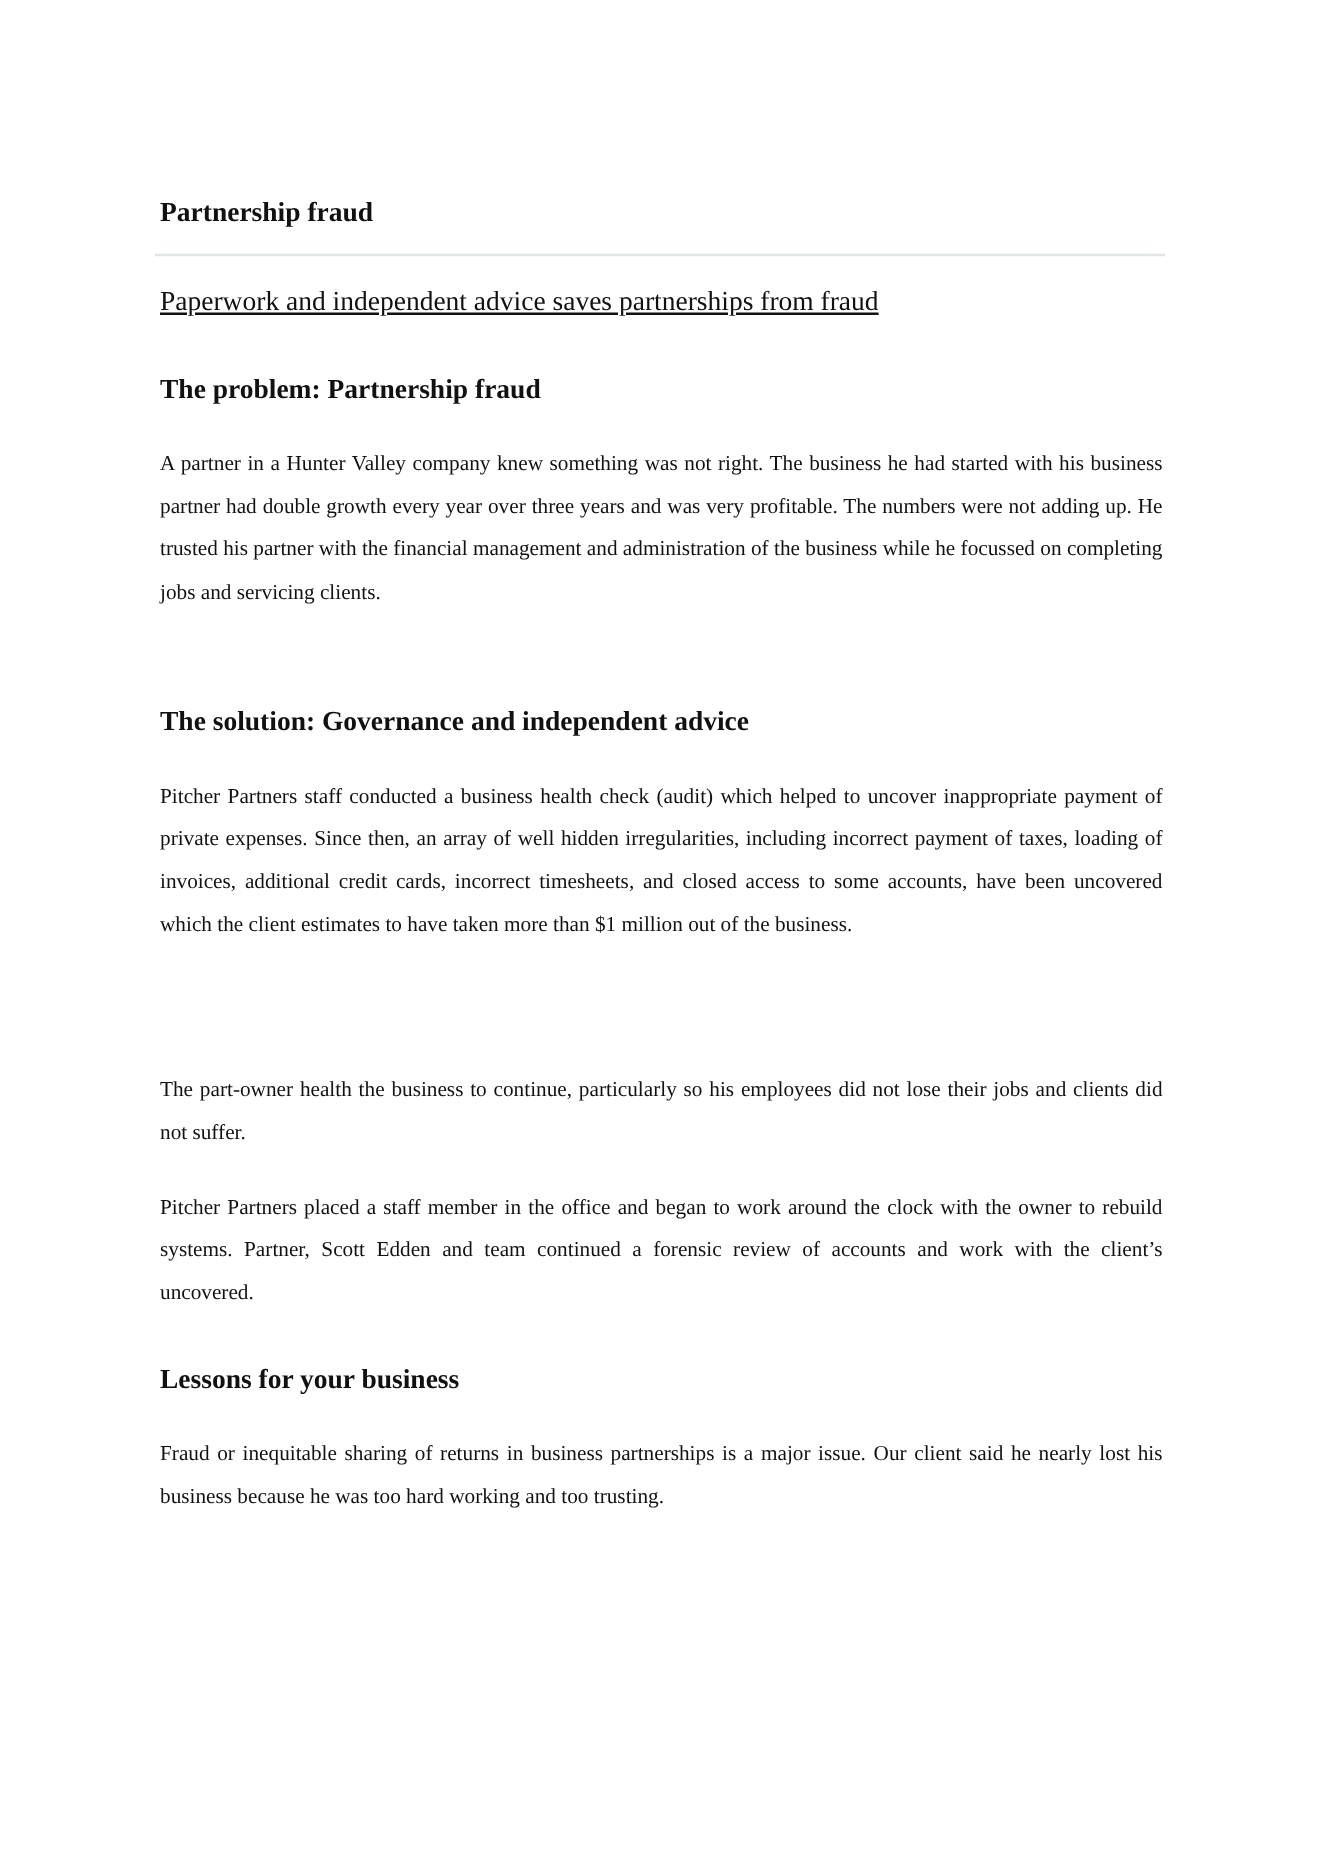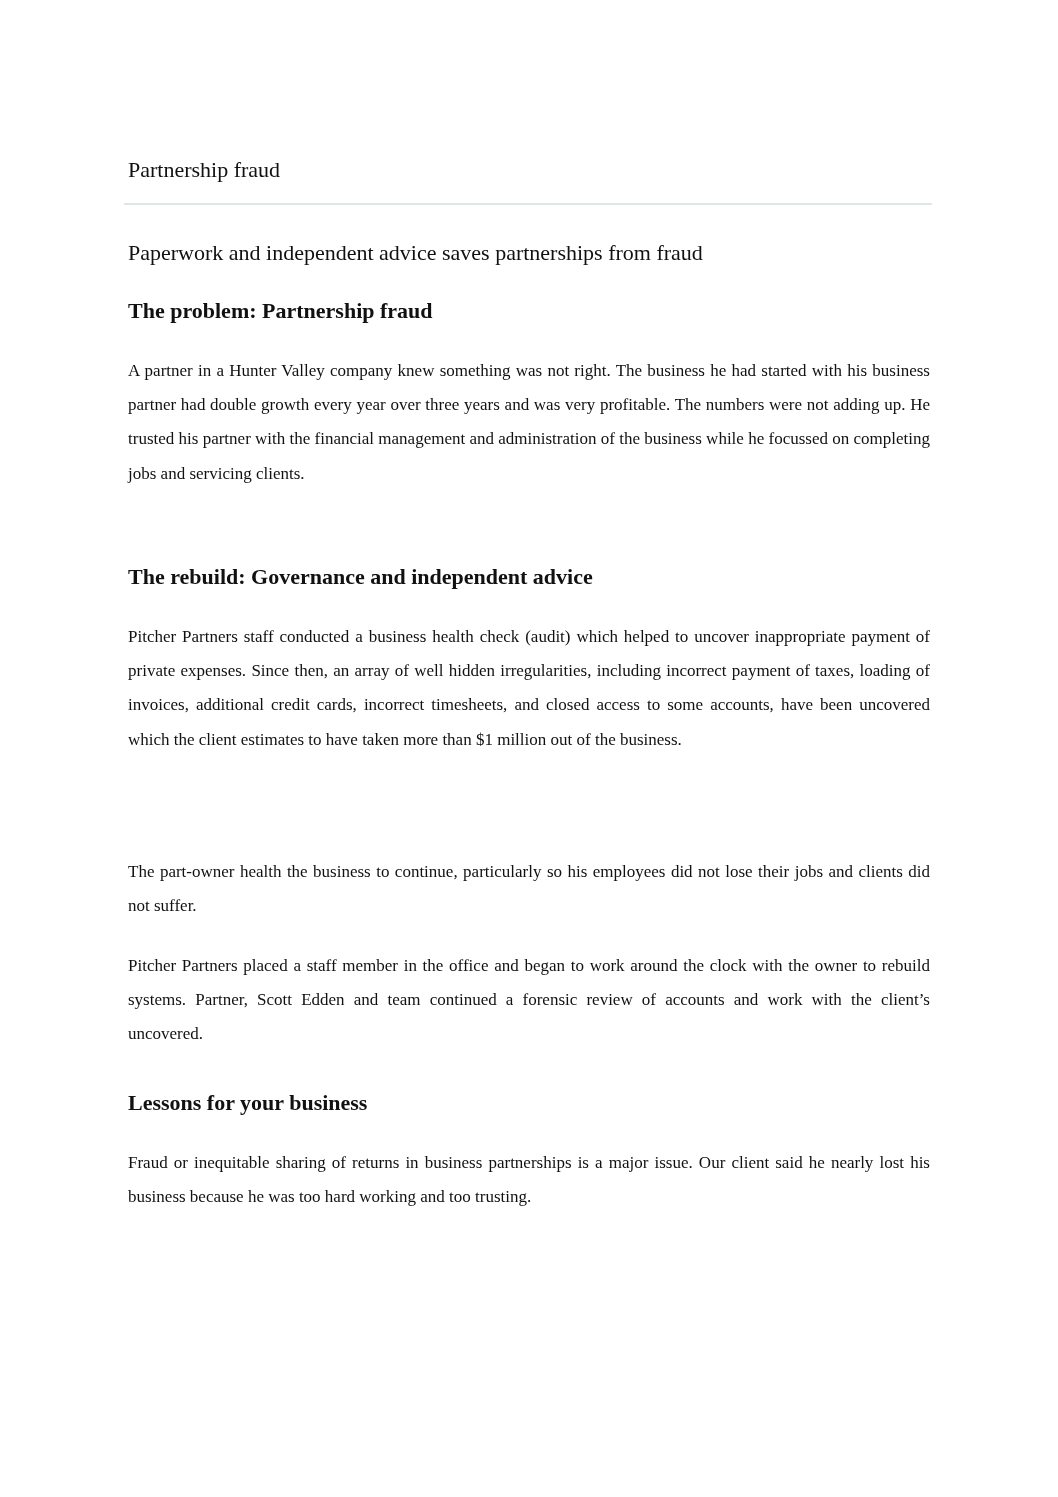--- a/index.html
+++ b/index.html
@@ -4,47 +4,47 @@
   <style>
     html, body { margin: 0; padding: 0; background: #ffffff; }
     body { width: 1058px; height: 1497px; position: relative; overflow: hidden; }
     .page {
       position: absolute; left: 128px; top: 0; width: 802px;
       font-family: "Liberation Serif", "DejaVu Serif", serif;
       color: #111111;
     }
     .title {
       position: absolute; left: 0; top: 157px;
-      font-size: 22px; font-weight: normal; margin: 0; white-space: nowrap; text-align: right;
+      font-size: 22px; font-weight: bold; margin: 0; white-space: nowrap; text-align: right;
     }
     .rule {
       position: absolute; left: -4px; top: 203px; width: 808px; height: 0;
       border-top: 2px solid #dfe6e6;
     }
     .subtitle {
-      position: absolute; left: 0; top: 240px;
-      font-size: 22px; margin: 0; white-space: nowrap;
+      position: absolute; left: 0; top: 228px;
+      font-size: 22px; margin: 0; white-space: nowrap; text-decoration: underline;
     }
     .h { position: absolute; left: 0; font-size: 22px; font-weight: bold; margin: 0; white-space: nowrap; text-align: center; }
     .p {
       position: absolute; left: 0; width: 802px; margin: 0;
       font-size: 17px; line-height: 34.2px; text-align: justify;
     }
   </style>
 </head>
 <body>
 
 <div class="page">
   <h1 class="title">Partnership fraud</h1>
   <div class="rule"></div>
   <p class="subtitle">Paperwork and independent advice saves partnerships from fraud</p>
 
   <h2 class="h" style="top:298px">The problem: Partnership fraud</h2>
   <p class="p" style="top:354px">A partner in a Hunter Valley company knew something was not right. The business he had started with his business partner had double growth every year over three years and was very profitable. The numbers were not adding up. He trusted his partner with the financial management and administration of the business while he focussed on completing jobs and servicing clients.</p>
 
-  <h2 class="h" style="top:564px">The rebuild: Governance and independent advice</h2>
+  <h2 class="h" style="top:564px">The solution: Governance and independent advice</h2>
   <p class="p" style="top:620px">Pitcher Partners staff conducted a business health check (audit) which helped to uncover inappropriate payment of private expenses. Since then, an array of well hidden irregularities, including incorrect payment of taxes, loading of invoices, additional credit cards, incorrect timesheets, and closed access to some accounts, have been uncovered which the client estimates to have taken more than $1 million out of the business.</p>
   <p class="p" style="top:855px">The part-owner health the business to continue, particularly so his employees did not lose their jobs and clients did not suffer.</p>
   <p class="p" style="top:949px">Pitcher Partners placed a staff member in the office and began to work around the clock with the owner to rebuild systems. Partner, Scott Edden and team continued a forensic review of accounts and work with the client’s uncovered.</p>
 
   <h2 class="h" style="top:1090px">Lessons for your business</h2>
   <p class="p" style="top:1146px">Fraud or inequitable sharing of returns in business partnerships is a major issue. Our client said he nearly lost his business because he was too hard working and too trusting.</p>
 </div>
 
 </body></html>

